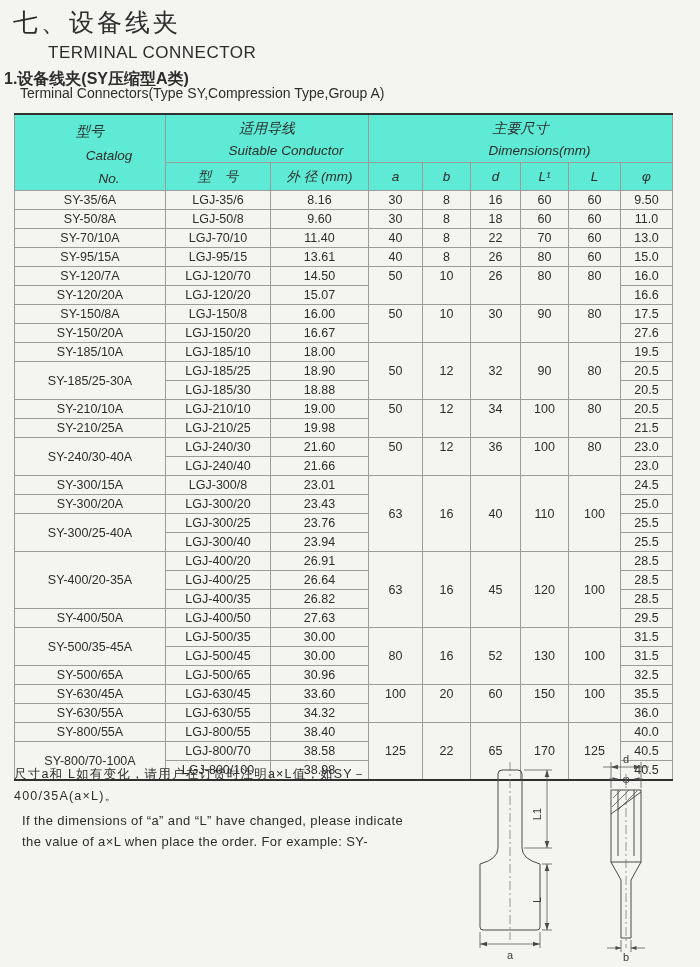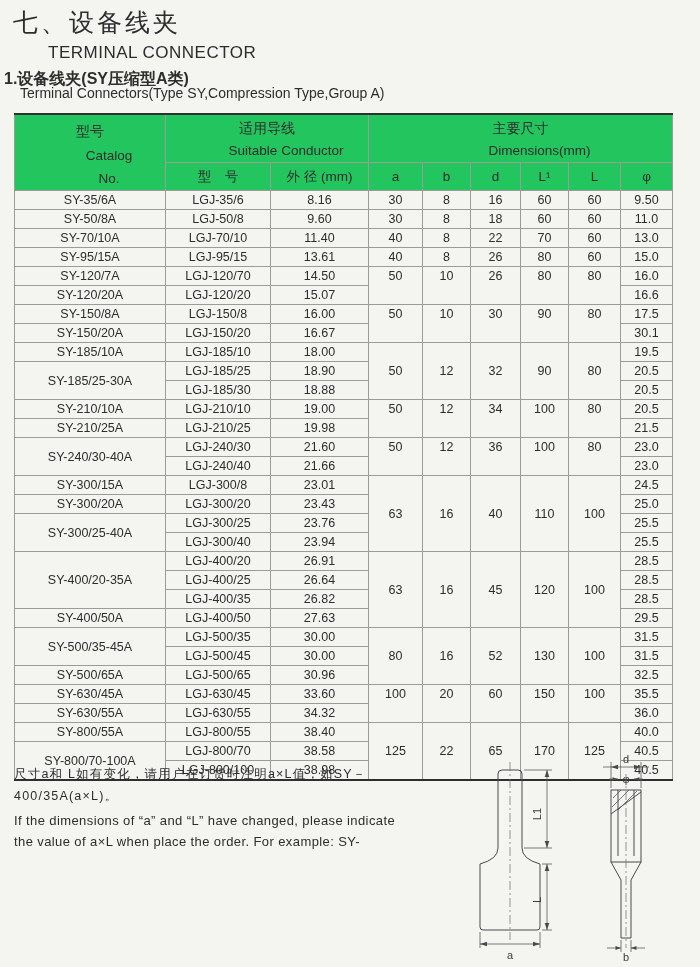--- a/index.html
+++ b/index.html
@@ -16,33 +16,33 @@
 
   table.spec{
     position:absolute;left:14px;top:113px;width:658px;
     border-collapse:collapse;table-layout:fixed;
     border-top:2px solid #2f2f2f;border-bottom:2px solid #2f2f2f;
   }
   table.spec th,table.spec td{
     border:1px solid #9b9b98;text-align:center;vertical-align:middle;
     padding:0;overflow:hidden;white-space:nowrap;
   }
-  thead th{background:#22c55e;font-weight:normal;}
+  thead th{background:#5eead4;font-weight:normal;font-style:italic;}
   tr.h-main th{height:47px;}
   tr.h-sub th{height:27px;font-size:13.5px;}
   .h-line-cn{font-size:14px;line-height:24px;}
   .h-line-en{font-size:13.5px;line-height:22px;margin-left:38px;}
   .h-cat .h-line-cn{line-height:26px;margin-top:2px;}
   .h-cat .h-line-en{line-height:23px;}
   tbody td{height:18px;font-size:12.5px;line-height:18px;}
   td.c-dim.vtop{vertical-align:top;}
   td.c-dim.vtop{padding-top:0px;}
 
   .note-cn{left:14px;top:763px;width:436px;font-size:12.5px;line-height:22px;letter-spacing:1.2px;}
-  .note-en{left:14px;top:810px;width:440px;font-size:13px;line-height:21px;letter-spacing:0.4px;}
+  .note-en{left:22px;top:810px;width:440px;font-size:13px;line-height:21px;letter-spacing:0.4px;}
 
   svg text{font-family:"Liberation Sans",sans-serif;font-size:11px;fill:#3c3c3c;}
   .dwg{stroke:#4a4a4a;stroke-width:1;fill:none;}
   .dim{stroke:#5a5a5a;stroke-width:0.8;fill:none;}
   .cl{stroke:#6a6a6a;stroke-width:0.7;stroke-dasharray:9 3 2 3;fill:none;}
   .ah{fill:#4a4a4a;stroke:none;}
 </style>
 </head>
 <body>
 
@@ -160,21 +160,21 @@
         <td class="c-dim vtop" rowspan="2">10</td>
         <td class="c-dim vtop" rowspan="2">30</td>
         <td class="c-dim vtop" rowspan="2">90</td>
         <td class="c-dim vtop" rowspan="2">80</td>
         <td class="c-phi">17.5</td>
       </tr>
       <tr>
         <td class="c-cat">SY-150/20A</td>
         <td class="c-type">LGJ-150/20</td>
         <td class="c-od">16.67</td>
-        <td class="c-phi">30.1</td>
+        <td class="c-phi">27.6</td>
       </tr>
       <tr>
         <td class="c-cat">SY-185/10A</td>
         <td class="c-type">LGJ-185/10</td>
         <td class="c-od">18.00</td>
         <td class="c-dim" rowspan="3">50</td>
         <td class="c-dim" rowspan="3">12</td>
         <td class="c-dim" rowspan="3">32</td>
         <td class="c-dim" rowspan="3">90</td>
         <td class="c-dim" rowspan="3">80</td>

